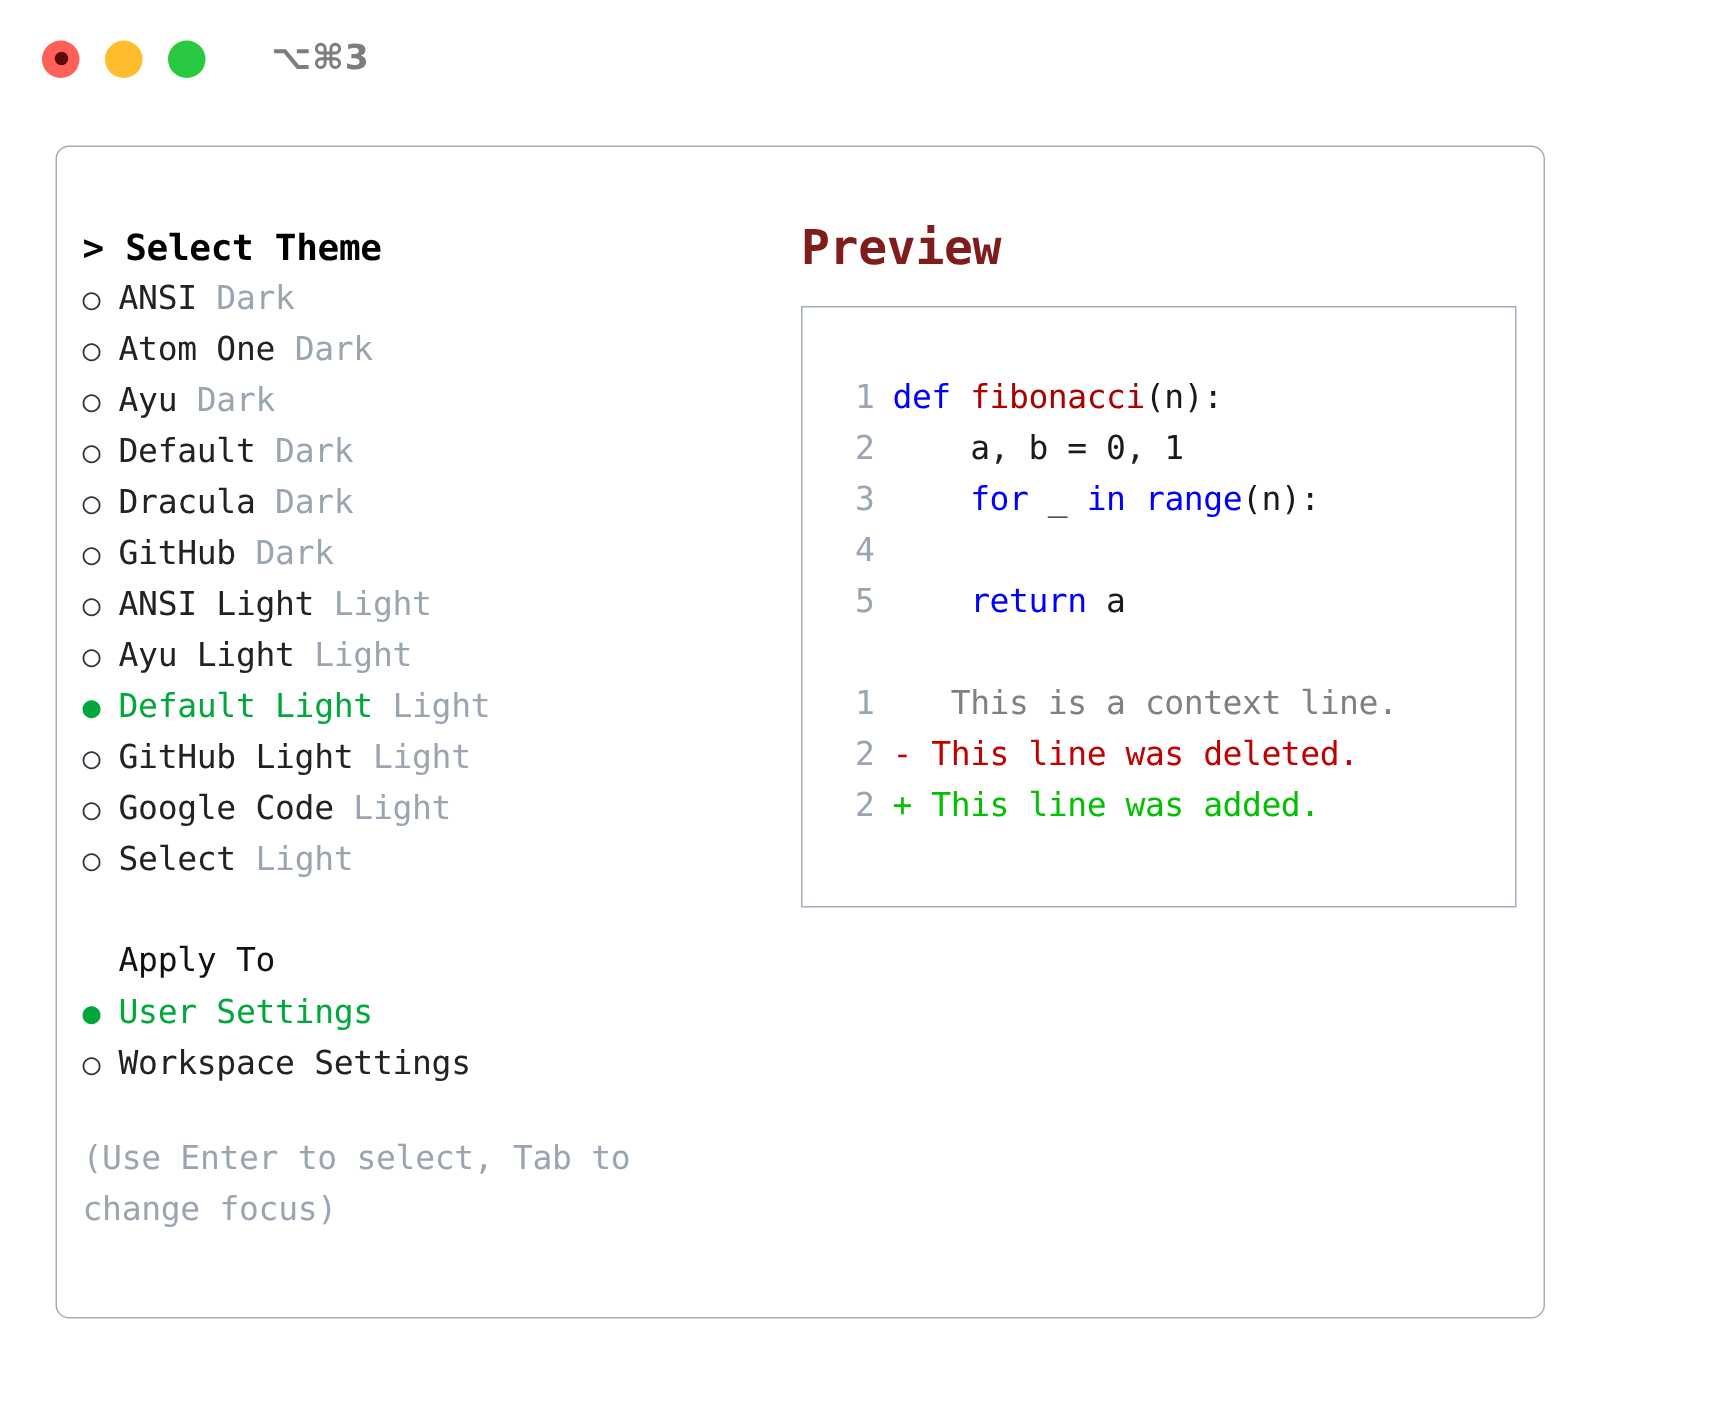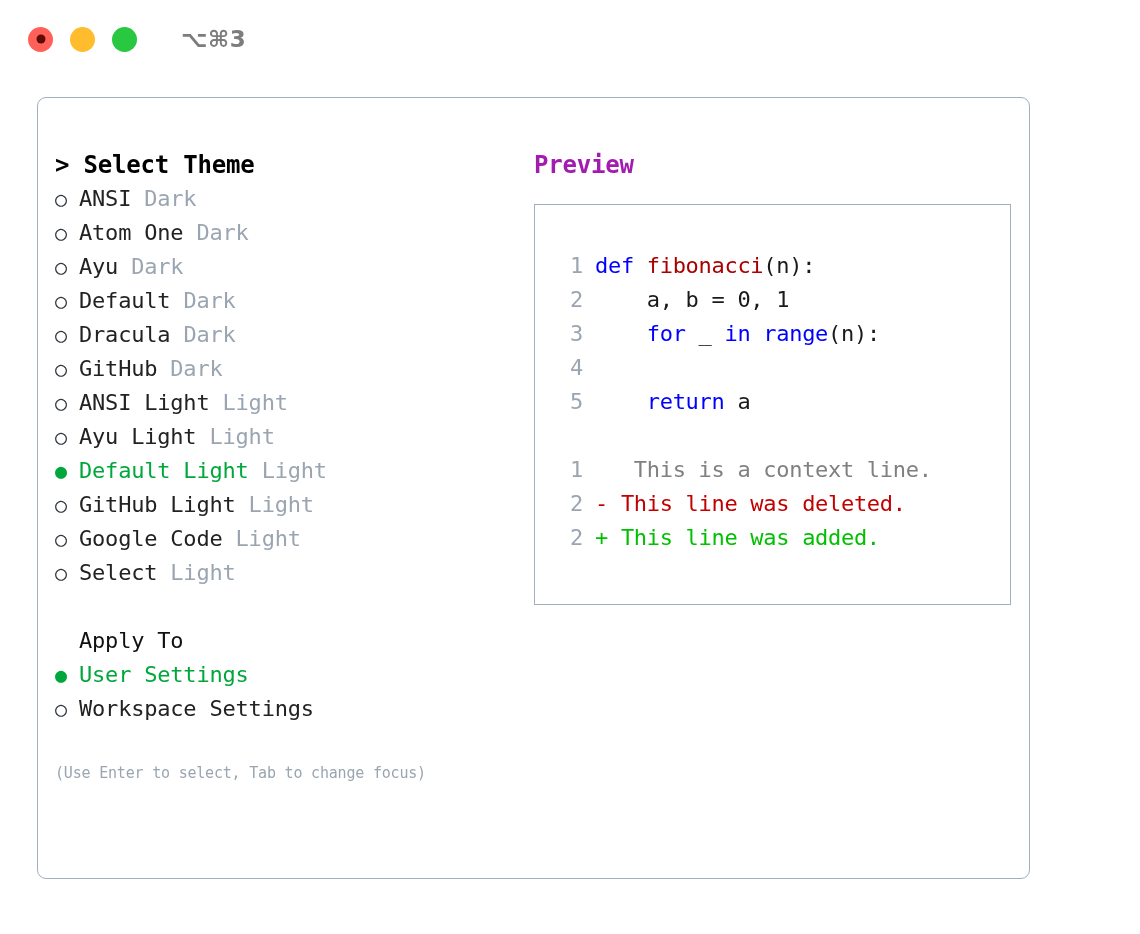--- a/index.html
+++ b/index.html
@@ -90,29 +90,29 @@
   .opt-row.selected .opt-name{color:var(--green);}
   .opt-tag{color:var(--muted);}
   .gap{height:34px;}
   .subhead{
     font-size:22px;color:#111;line-height:34px;
     padding-left:24px;white-space:pre;letter-spacing:-.2px;
   }
   .hint{
     margin-top:30px;
     color:var(--muted);
-    font-size:15px;line-height:34px;
+    font-size:22px;line-height:34px;
     width:400px;white-space:pre-wrap;
     letter-spacing:-.2px;
   }
 
   
   .right-col{flex:1;padding-left:19px;}
   .preview-title{
-    font-size:24px;font-weight:bold;color:#a21caf;
+    font-size:32px;font-weight:bold;color:#7f1d1d;
     line-height:34px;letter-spacing:-.2px;
   }
   .preview-box{
     margin-top:22px;
     width:477px;height:401px;
     border:1.5px solid var(--panel-border);
     background:#fff;
     padding:44px 0 0 22px;
   }
   .code-line{

